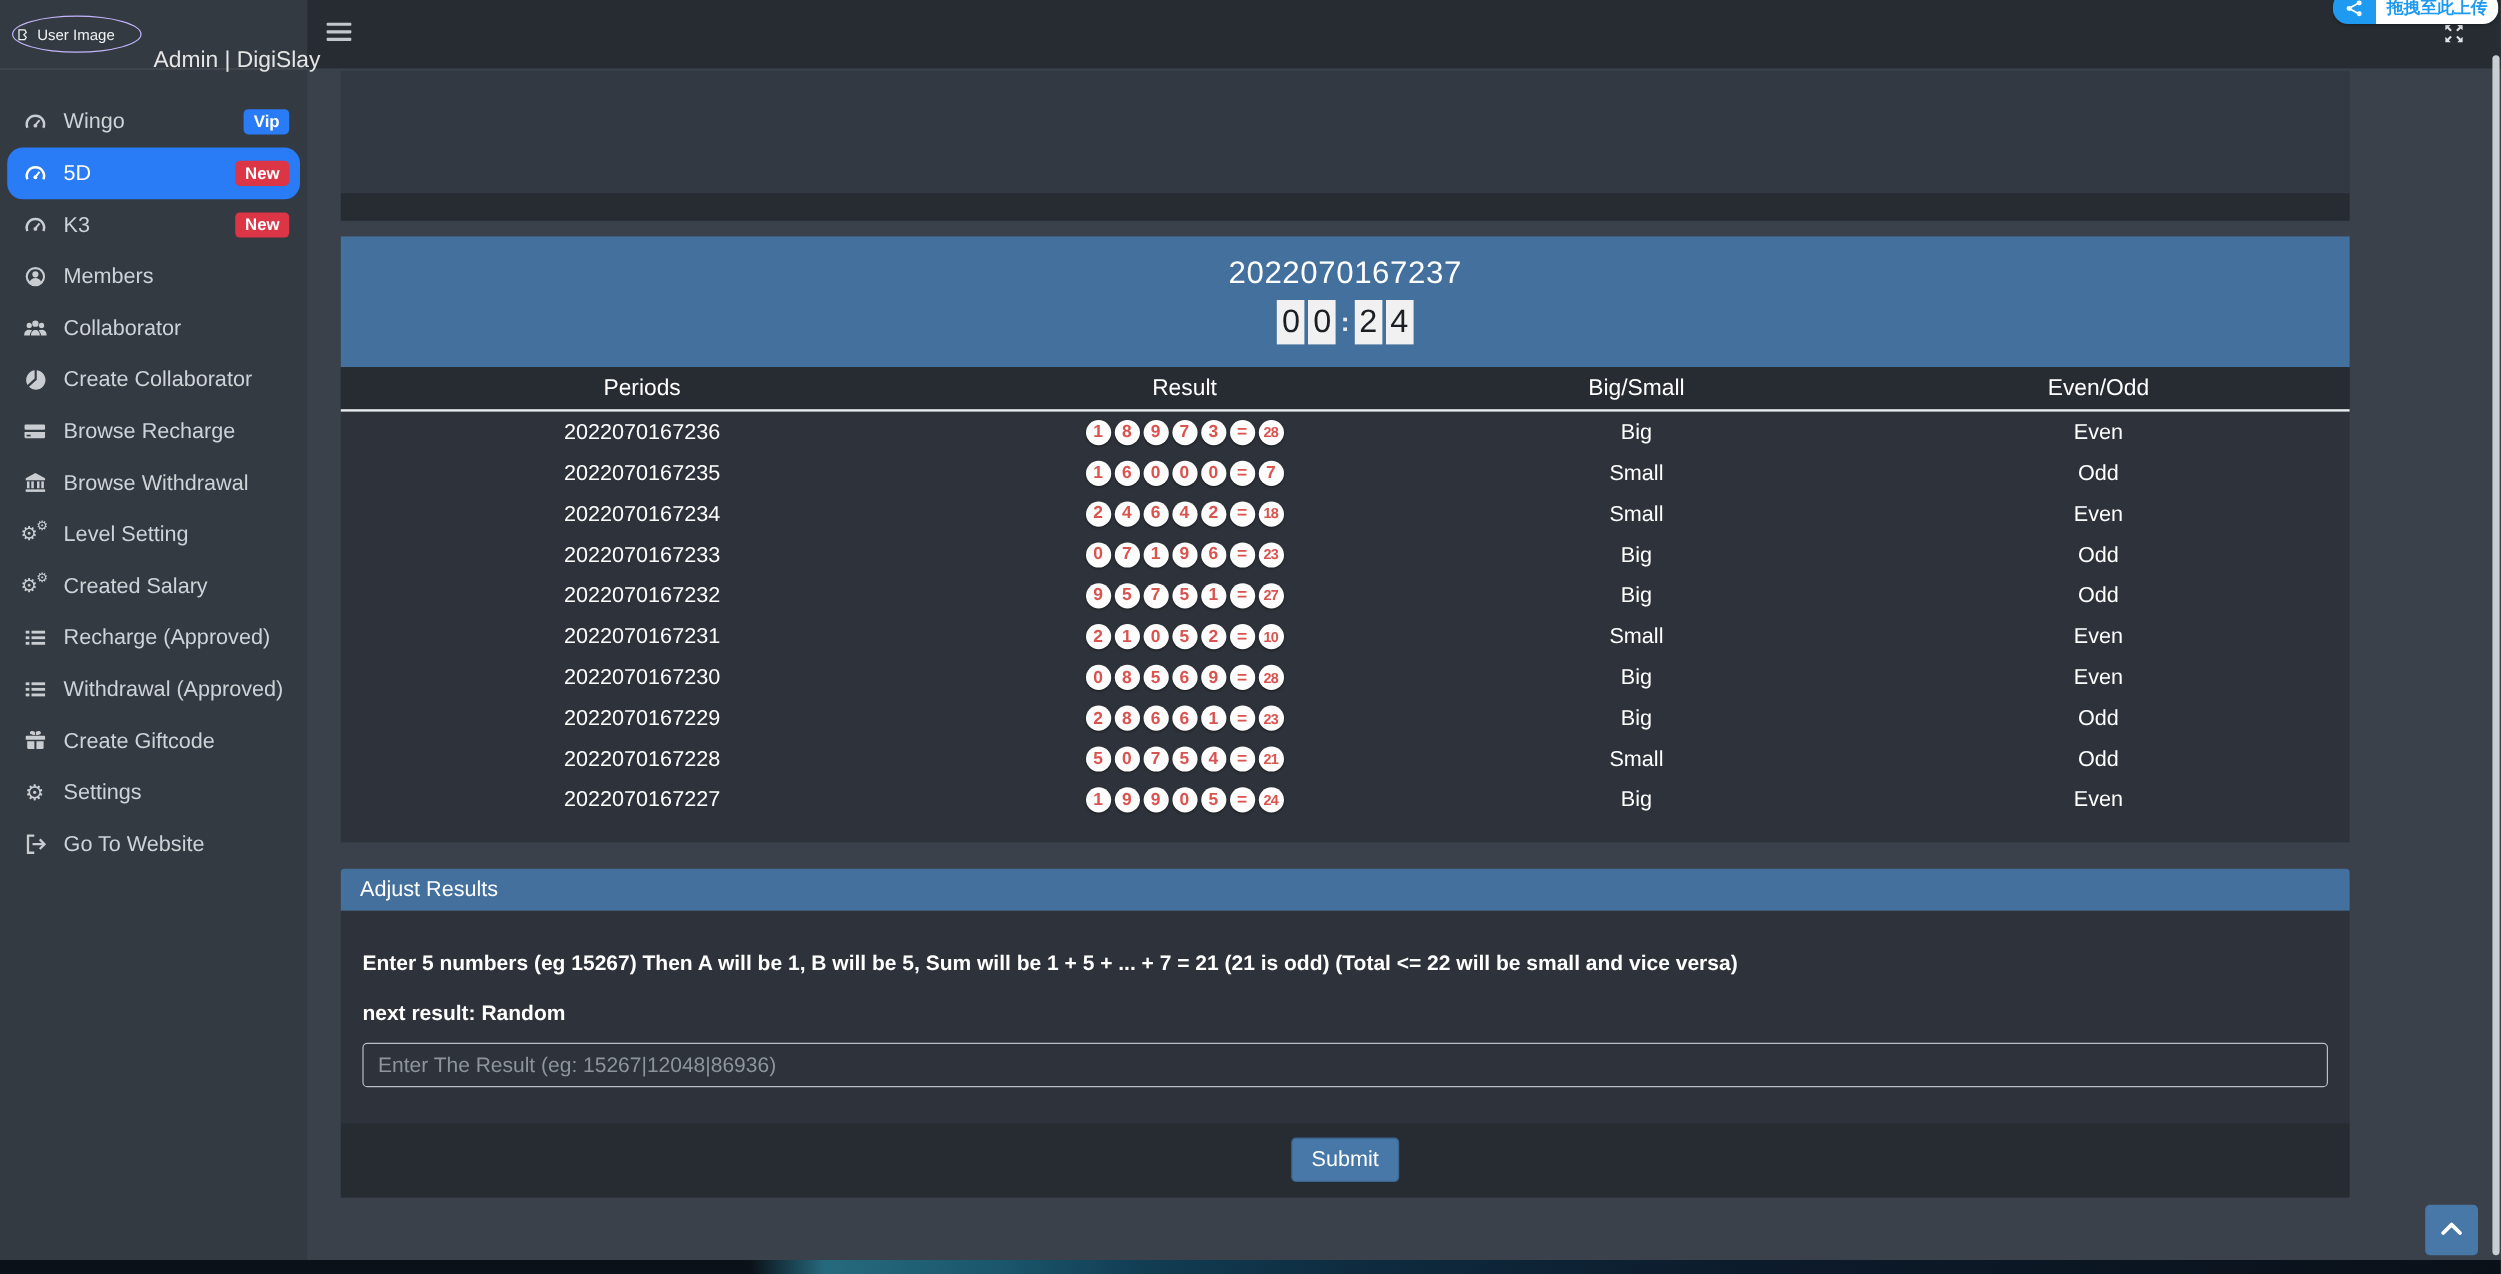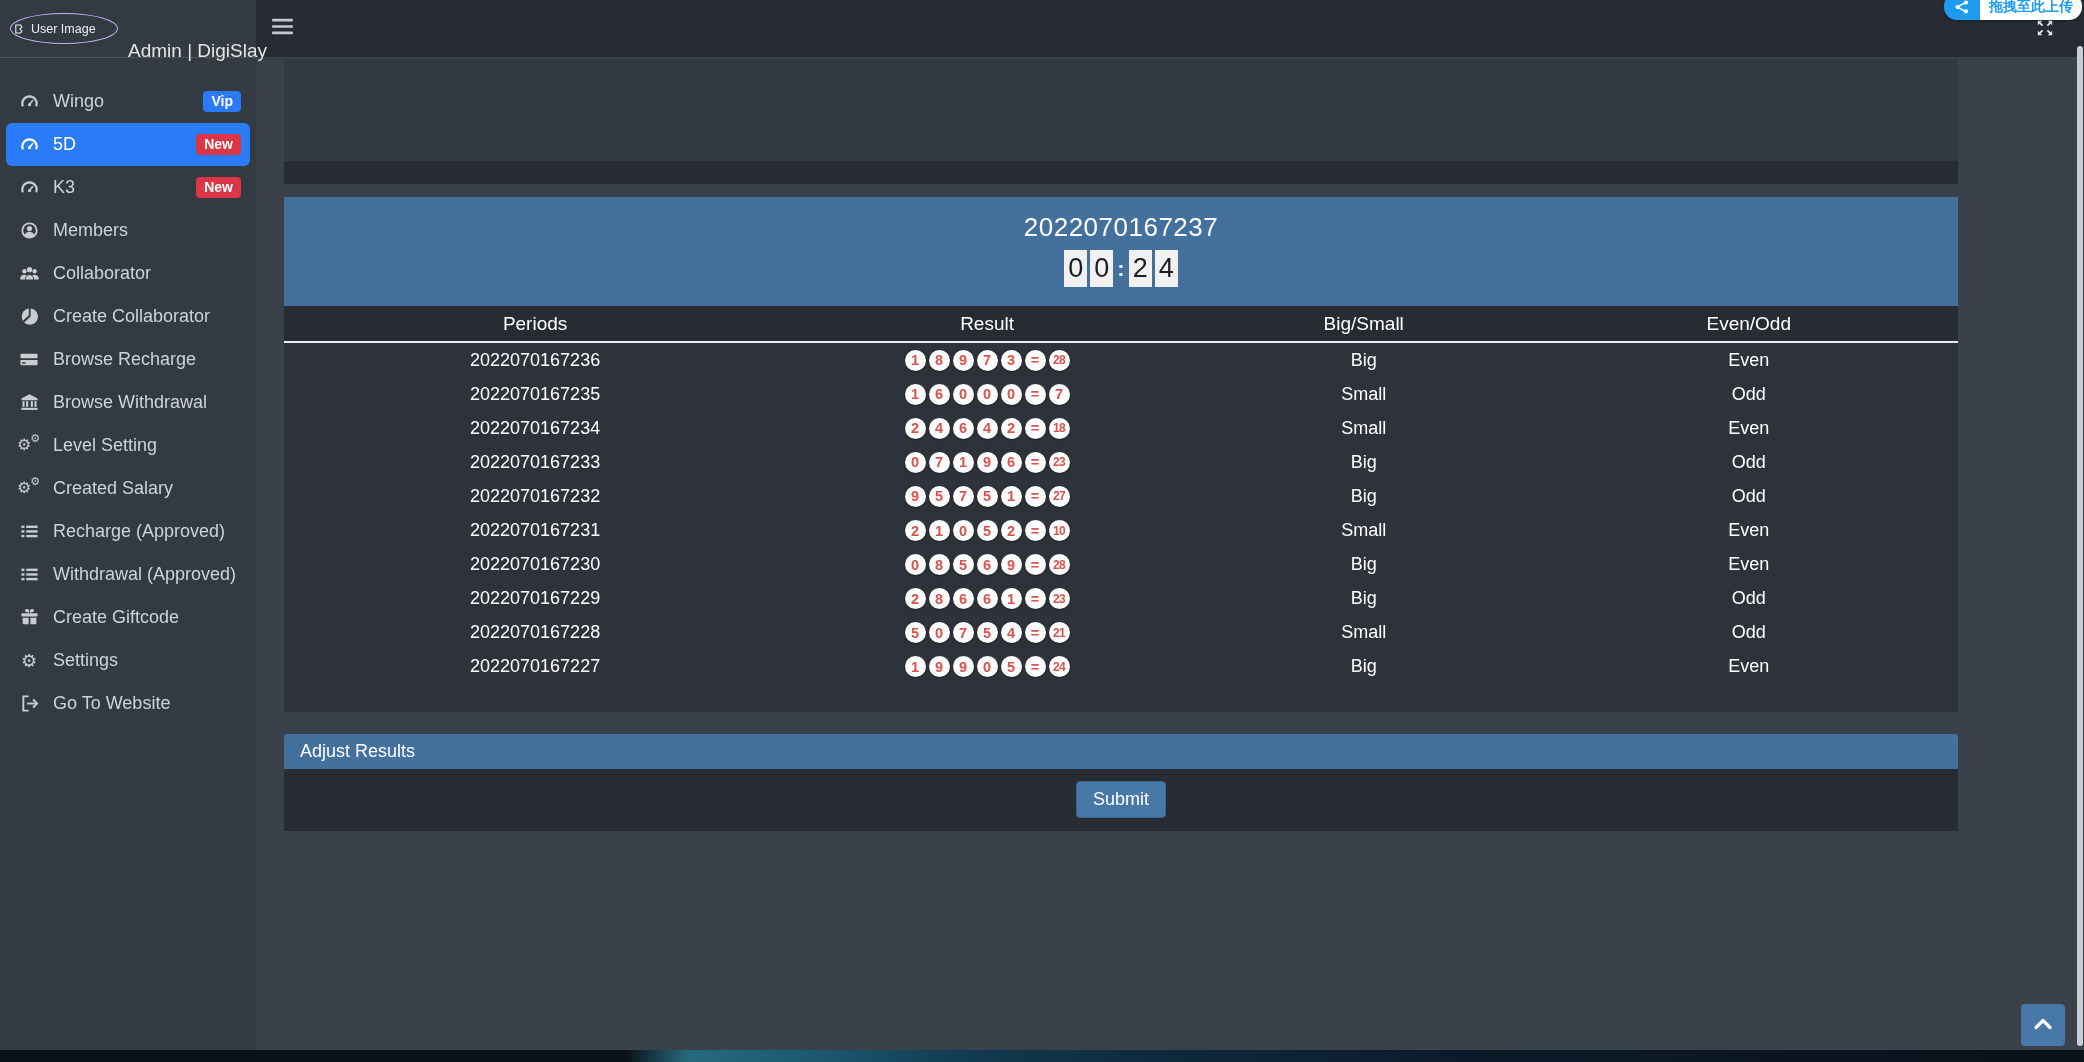--- a/index.html
+++ b/index.html
@@ -12,21 +12,21 @@
   .sidebar{position:absolute;left:0;top:0;bottom:12px;width:256px;background:#343a41;z-index:3;}
   .user-panel{height:57px;display:flex;align-items:center;padding:0 10px;gap:10px;border-bottom:1px solid rgba(255,255,255,.13);}
   .avatar{width:98px;height:29px;border:1px solid #c4b5fd;border-radius:50%;display:flex;align-items:center;gap:3px;
     padding:0 4px;color:#eef1f3;font-size:12.5px;white-space:nowrap;overflow:hidden;flex:none;}
   .avatar .icon{flex:none;display:flex;}
   .user-title{color:#e5e5e5;font-size:19px;white-space:nowrap;margin-top:44px;}
   .menu{padding-top:22px;}
   .menu-item{height:43px;display:flex;align-items:center;margin:0 6px;padding:0 9px 0 10px;border-radius:6px;
     color:#ced3d8;font-size:18px;cursor:pointer;}
   .menu-item .icon{width:26px;margin-right:11px;display:flex;justify-content:center;color:#c9cdd1;}
-  .menu-item.active{background:#2a7bf6;color:#fff;}
+  .menu-item.active{background:#2a7bf6;color:#fff;border-radius:13px;}
   .menu-item.active .icon{color:#fff;}
   .mi-label{white-space:nowrap;}
   .mi-badge{margin-left:auto;color:#fff;font-weight:bold;font-size:14px;padding:2px 8px 3px;border-radius:4px;line-height:1.2;text-align:center;}
   .cogs{position:relative;width:24px;height:20px;display:inline-block;}
   .cog-big{font-size:16px;position:absolute;left:0;top:-1px;}
   .cog-small{font-size:11px;position:absolute;right:1px;top:-4px;}
   .gear-glyph{font-size:18px;line-height:1;}
   
   .navbar{position:absolute;left:256px;right:0;top:0;height:57px;background:#272c33;z-index:2;}
   .hamburger{position:absolute;left:16px;top:17px;color:#c2c7cc;cursor:pointer;display:flex;}
@@ -36,21 +36,21 @@
   .panel-empty{margin-top:2px;}
   .pe-body{height:102px;background:#333942;}
   .pe-footer{height:23px;background:#272c33;}
   .banner{margin-top:13px;height:109px;background:#44709e;text-align:center;color:#fff;}
   .period{padding-top:15px;font-size:26px;letter-spacing:.5px;}
   .countdown{margin-top:7px;display:flex;justify-content:center;align-items:center;gap:3px;}
   .digit-box{width:23px;height:37px;background:#f1f1f1;color:#1b1f24;font-size:27px;
     display:flex;align-items:center;justify-content:center;}
   .colon{color:#e8ecf0;font-size:22px;font-weight:bold;margin:0 1px;}
   
-  .table-card{background:#2e333b;padding-bottom:28px;}
+  .table-card{background:#2e333b;padding-bottom:18px;}
   .thead{display:flex;height:35px;align-items:center;background:#272c33;border-bottom:2px solid #e9edf0;
     color:#fff;font-size:19px;}
   .trow{display:flex;height:34.1px;align-items:center;color:#fff;font-size:18px;}
   .col-periods{width:30%;text-align:center;}
   .col-result{width:24%;text-align:center;}
   .col-bs{width:21%;text-align:center;}
   .col-eo{width:25%;text-align:center;}
   .balls{display:flex;justify-content:center;align-items:center;gap:3px;}
   .ball{width:21px;height:21px;border-radius:50%;background:#fdfdfd;color:#d9534f;font-weight:bold;font-size:14.5px;
     display:flex;align-items:center;justify-content:center;box-shadow:0 1px 2px rgba(0,0,0,.45);flex:none;}
@@ -458,20 +458,25 @@
               </span>
             </span>
             <span class="col-bs">Big</span>
             <span class="col-eo">Even</span>
           </div>
         </div>
     </section>
 
     <section class="adjust-card">
       <div class="adjust-header">Adjust Results</div>
+      <div class="adjust-body">
+        <p class="instruction">Enter 5 numbers (eg 15267) Then A will be 1, B will be 5, Sum will be 1 + 5 + ... + 7 = 21 (21 is odd) (Total &lt;= 22 will be small and vice versa)</p>
+        <p class="next-result">next result: Random</p>
+        <input class="result-input" type="text" placeholder="Enter The Result (eg: 15267|12048|86936)" style="">
+      </div>
       <div class="adjust-footer">
         <button class="submit-btn">Submit</button>
       </div>
     </section>
 
   </main>
 
   <div class="upload-badge">
     <span class="ub-icon">
       <svg width="16" height="16" viewBox="0 0 20 20" fill="currentColor">

